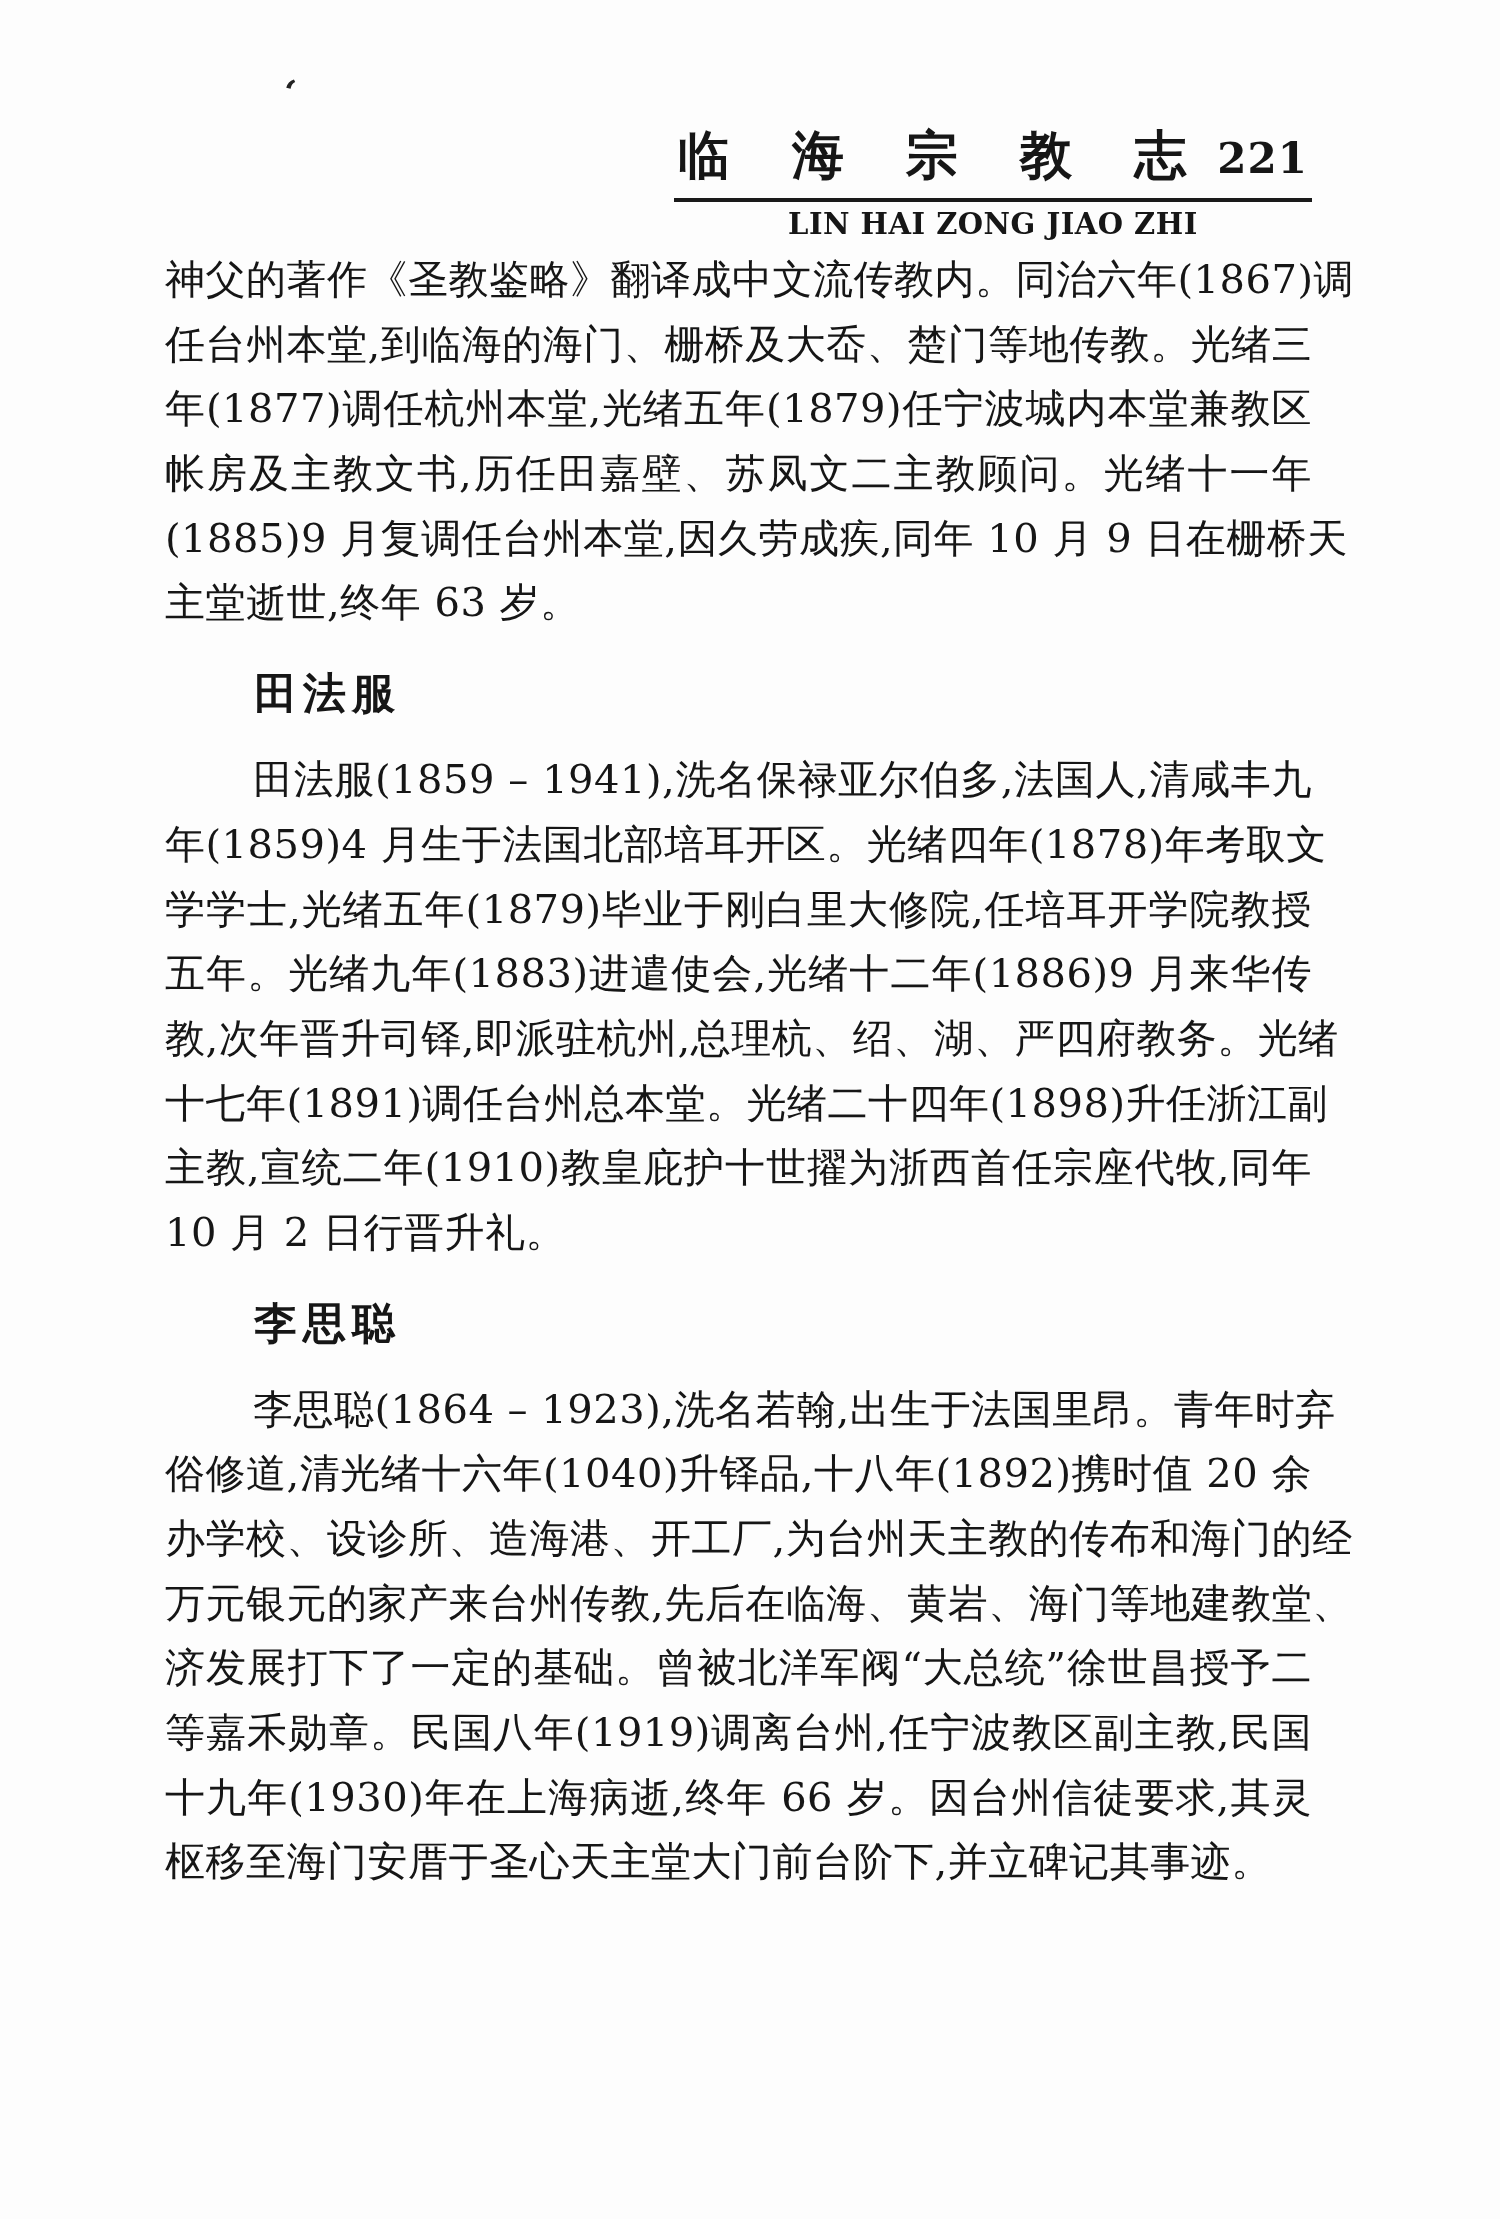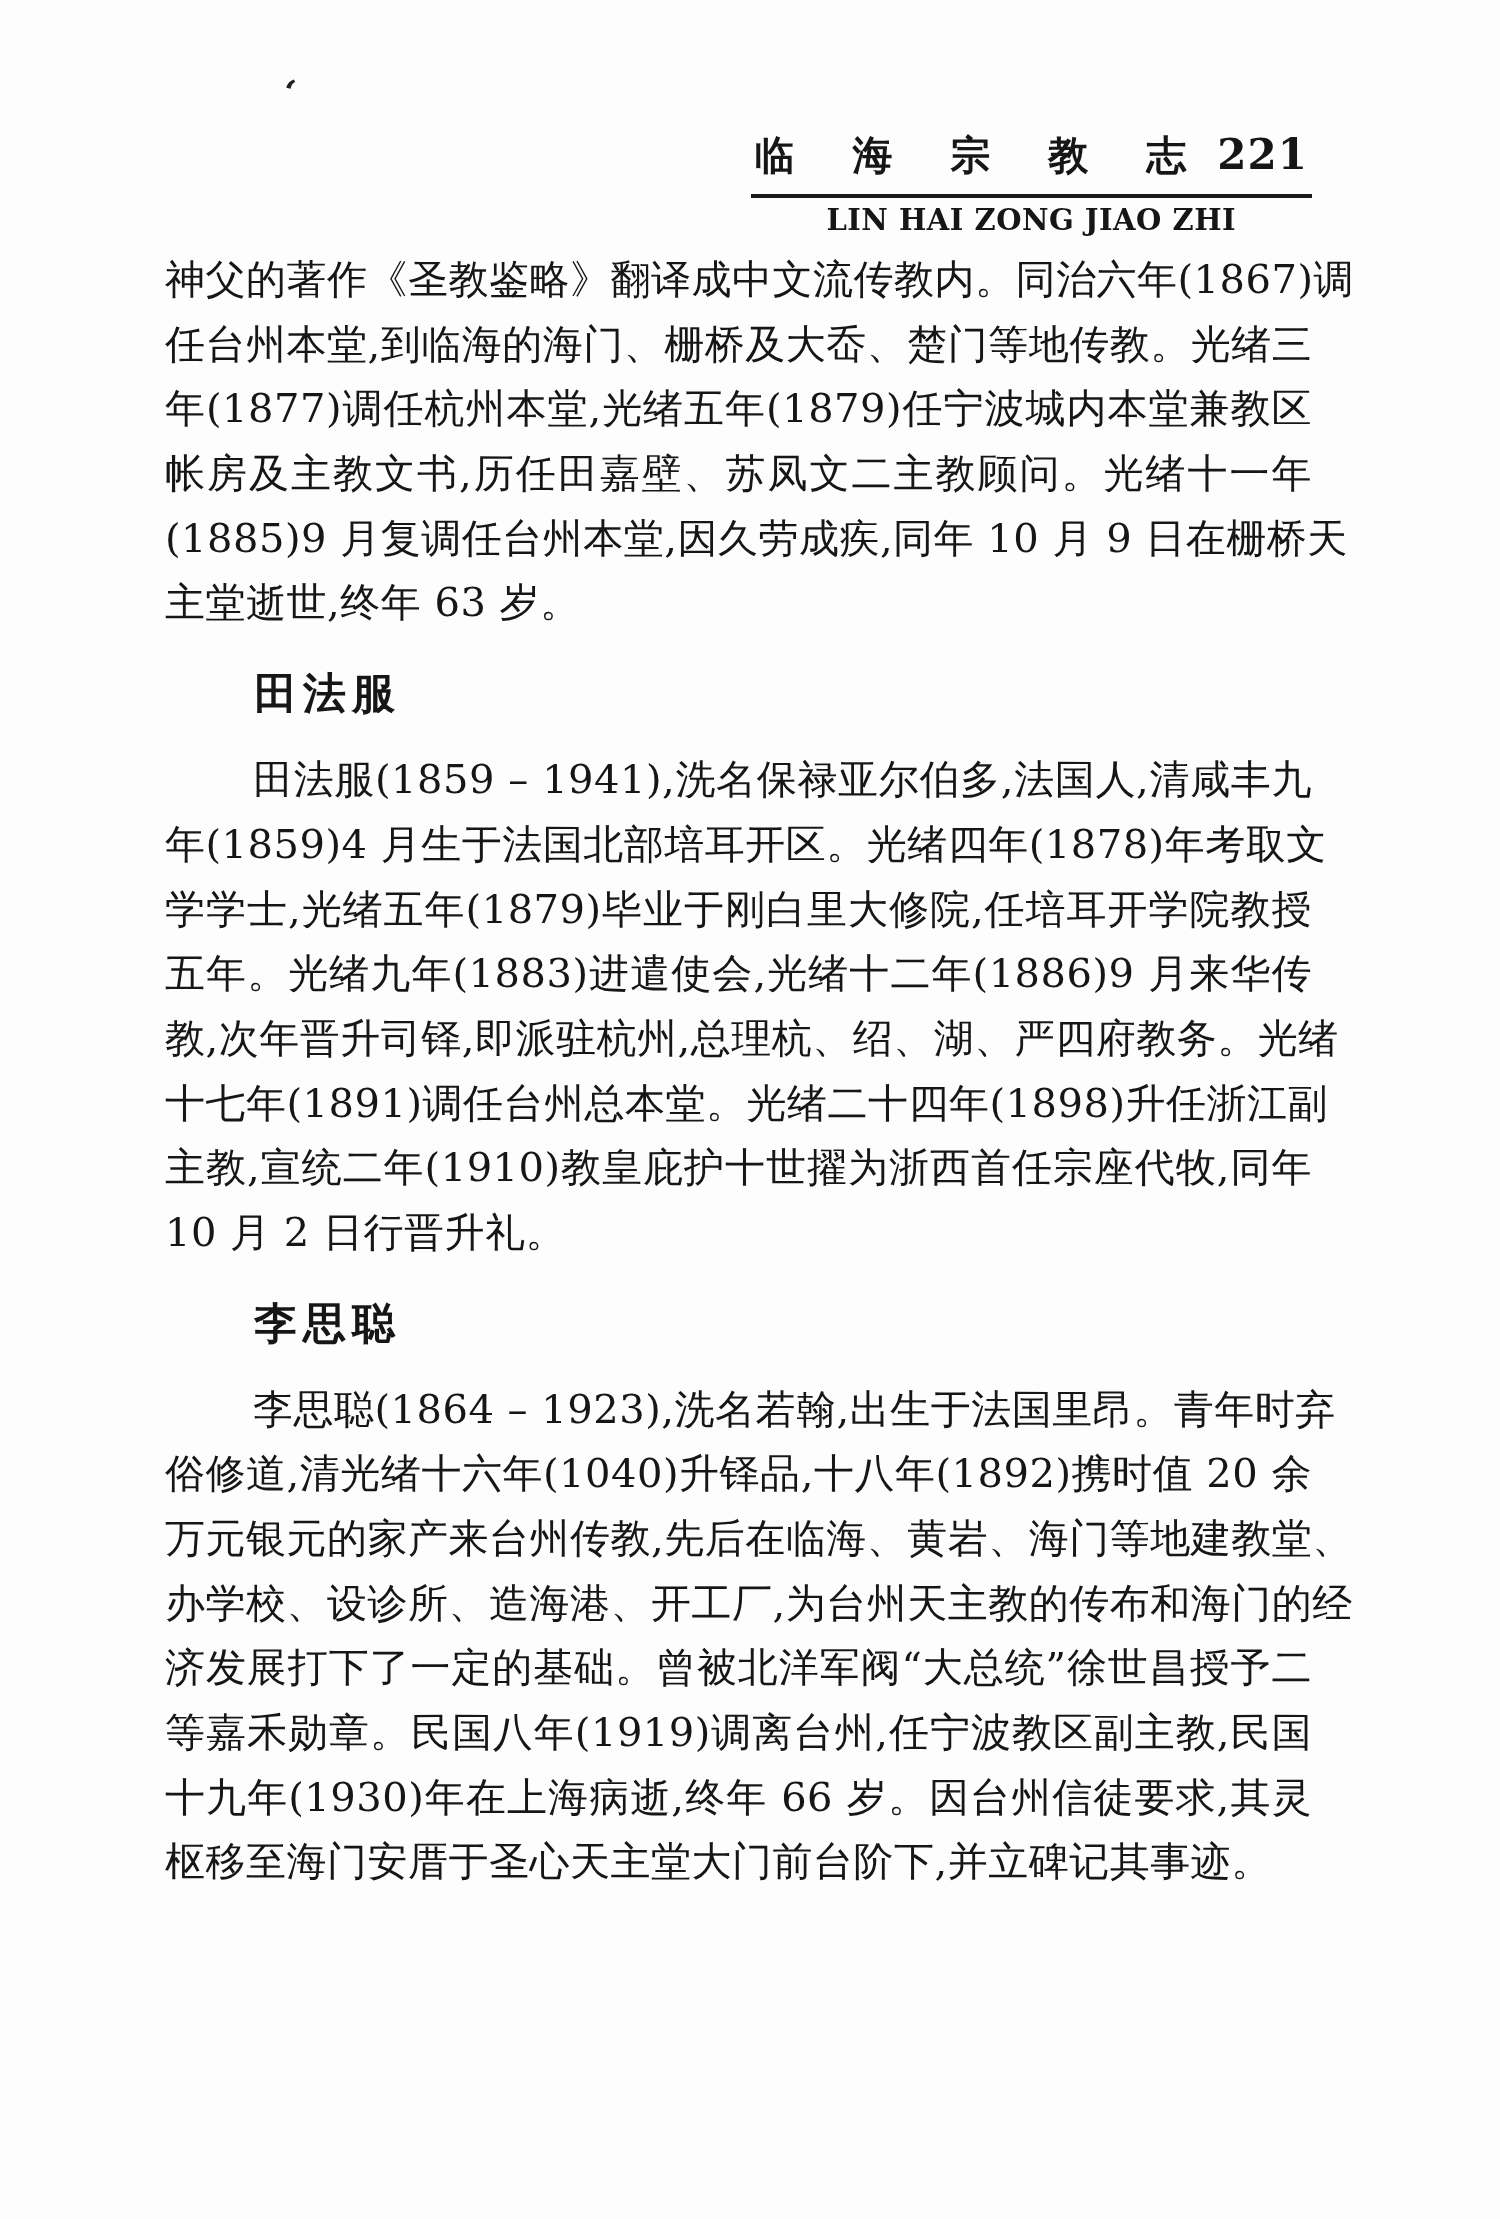--- a/index.html
+++ b/index.html
@@ -25,21 +25,21 @@
     text-align:center;
   }
   .running-head-title {
     display:inline-block;
     border-bottom:4px solid #1a1a1a;
     padding:0 4px 7px 4px;
     white-space:nowrap;
     line-height:46px;
   }
   .rh-cn {
-    font-size:40px; font-weight:700;
+    font-size:52px; font-weight:700;
     letter-spacing:22px;
   }
   .rh-num {
     font-size:42px; font-weight:700;
     letter-spacing:1px; margin-left:4px;
   }
   .rh-py {
     margin-top:5px;
     font-size:29px; font-weight:700;
     letter-spacing:0.5px;
@@ -100,22 +100,22 @@
     <div class="line">学学士,光绪五年(1879)毕业于刚白里大修院,任培耳开学院教授</div>
     <div class="line">五年。光绪九年(1883)进遣使会,光绪十二年(1886)9 月来华传</div>
     <div class="line">教,次年晋升司铎,即派驻杭州,总理杭、绍、湖、严四府教务。光绪</div>
     <div class="line">十七年(1891)调任台州总本堂。光绪二十四年(1898)升任浙江副</div>
     <div class="line">主教,宣统二年(1910)教皇庇护十世擢为浙西首任宗座代牧,同年</div>
     <div class="line plast">10 月 2 日行晋升礼。</div>
 
     <div class="section-heading">李思聪</div>
     <div class="line indent">李思聪(1864 – 1923),洗名若翰,出生于法国里昂。青年时弃</div>
     <div class="line">俗修道,清光绪十六年(1040)升铎品,十八年(1892)携时值 20 余</div>
+    <div class="line">办学校、设诊所、造海港、开工厂,为台州天主教的传布和海门的经</div>
     <div class="line">万元银元的家产来台州传教,先后在临海、黄岩、海门等地建教堂、</div>
-    <div class="line">办学校、设诊所、造海港、开工厂,为台州天主教的传布和海门的经</div>
     <div class="line">济发展打下了一定的基础。曾被北洋军阀“大总统”徐世昌授予二</div>
     <div class="line">等嘉禾勋章。民国八年(1919)调离台州,任宁波教区副主教,民国</div>
     <div class="line">十九年(1930)年在上海病逝,终年 66 岁。因台州信徒要求,其灵</div>
     <div class="line plast">枢移至海门安厝于圣心天主堂大门前台阶下,并立碑记其事迹。</div>
 
   </div>
 
 </div>
 
 </body></html>

